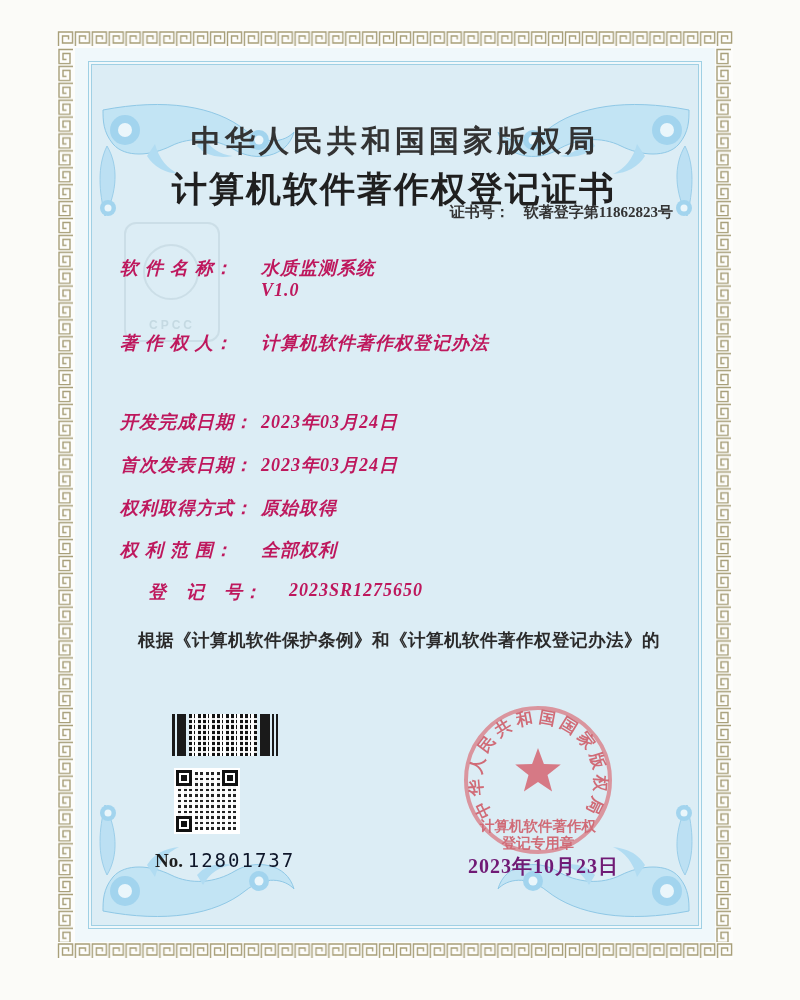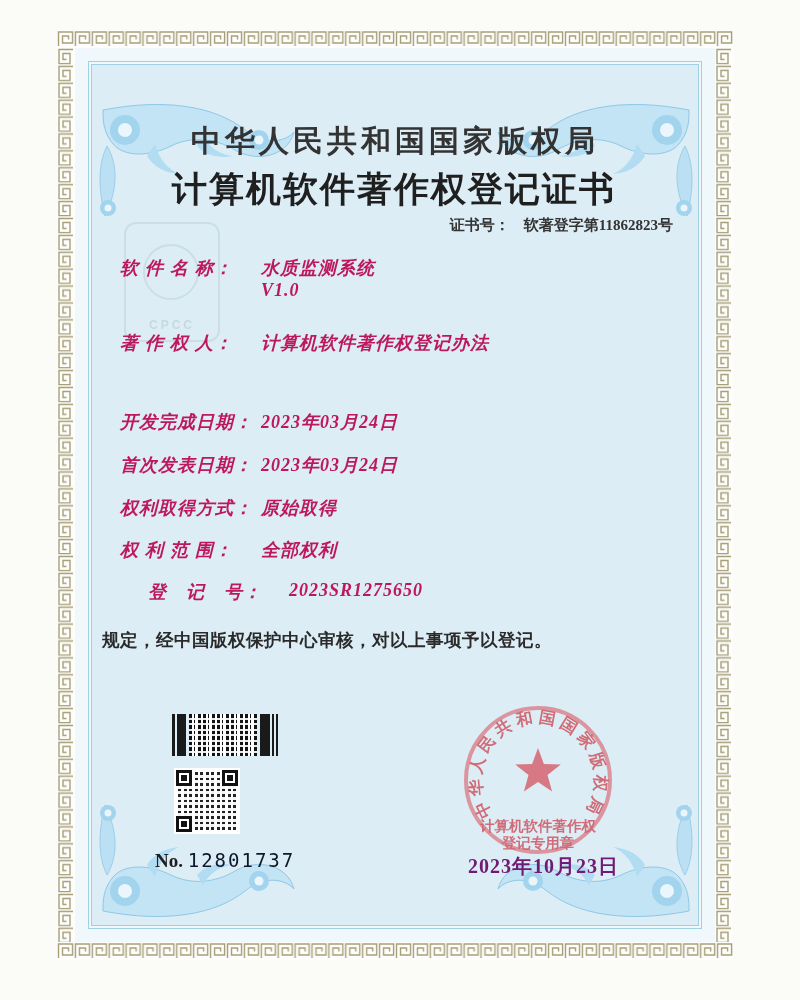--- a/index.html
+++ b/index.html
@@ -35,21 +35,21 @@
     border:2px solid rgba(165,190,200,.30);border-radius:50%;}
   .watermark .wm-text{position:absolute;left:0;right:0;bottom:8px;text-align:center;
     font-size:12px;letter-spacing:3px;color:rgba(165,190,200,.42);font-weight:bold;}
 
   
   .serif{font-family:"Liberation Serif","DejaVu Serif",serif;}
   .title1{left:57px;top:121px;width:676px;text-align:center;font-size:30px;
     font-weight:bold;letter-spacing:4px;color:#333;z-index:2;}
   .title2{left:56px;top:166px;width:676px;text-align:center;font-size:35px;
     font-weight:bold;letter-spacing:2px;color:#1f1f1f;z-index:2;}
-  .cert-no{left:57px;top:216px;width:616px;text-align:right;font-size:15px;
+  .cert-no{left:57px;top:203px;width:616px;text-align:right;font-size:15px;
     font-weight:bold;color:#333;z-index:2;}
   .cert-no .gap{display:inline-block;width:14px;}
 
   .field{left:120px;z-index:2;font-size:18px;font-weight:bold;color:#be185d;white-space:nowrap;font-style:italic;}
   .field .lbl{display:inline-block;width:136px;letter-spacing:1px;vertical-align:top;}
   .field .val{display:inline-block;vertical-align:top;letter-spacing:1px;}
   .field .val .v2{display:block;}
   .f1{top:256px;} .f2{top:331px;} .f3{top:410px;} .f4{top:453px;}
   .f5{top:496px;} .f6{top:538px;} .f7{top:580px;margin-left:28px;}
 
@@ -218,21 +218,21 @@
 <div class="abs field f6">
   <span class="lbl">权 利 范 围：</span>
   <span class="val serif">全部权利</span>
 </div>
 <div class="abs field f7">
   <span class="lbl">登　记　号：</span>
   <span class="val serif">2023SR1275650</span>
 </div>
 
 <div class="abs statement">
-  <span class="l2">规定，经中国版权保护中心审核，对以上事项予以登记。</span>
+  <span class="l1">根据《计算机软件保护条例》和《计算机软件著作权登记办法》的</span>
 </div>
 
 <div class="abs barcode">
   <div class="b-left2"></div>
     <div class="b-left"></div>
   <div class="b-mid"></div>
   <div class="b-right"></div>
     <div class="b-right2"></div>
     <div class="b-right3"></div>
 </div>

